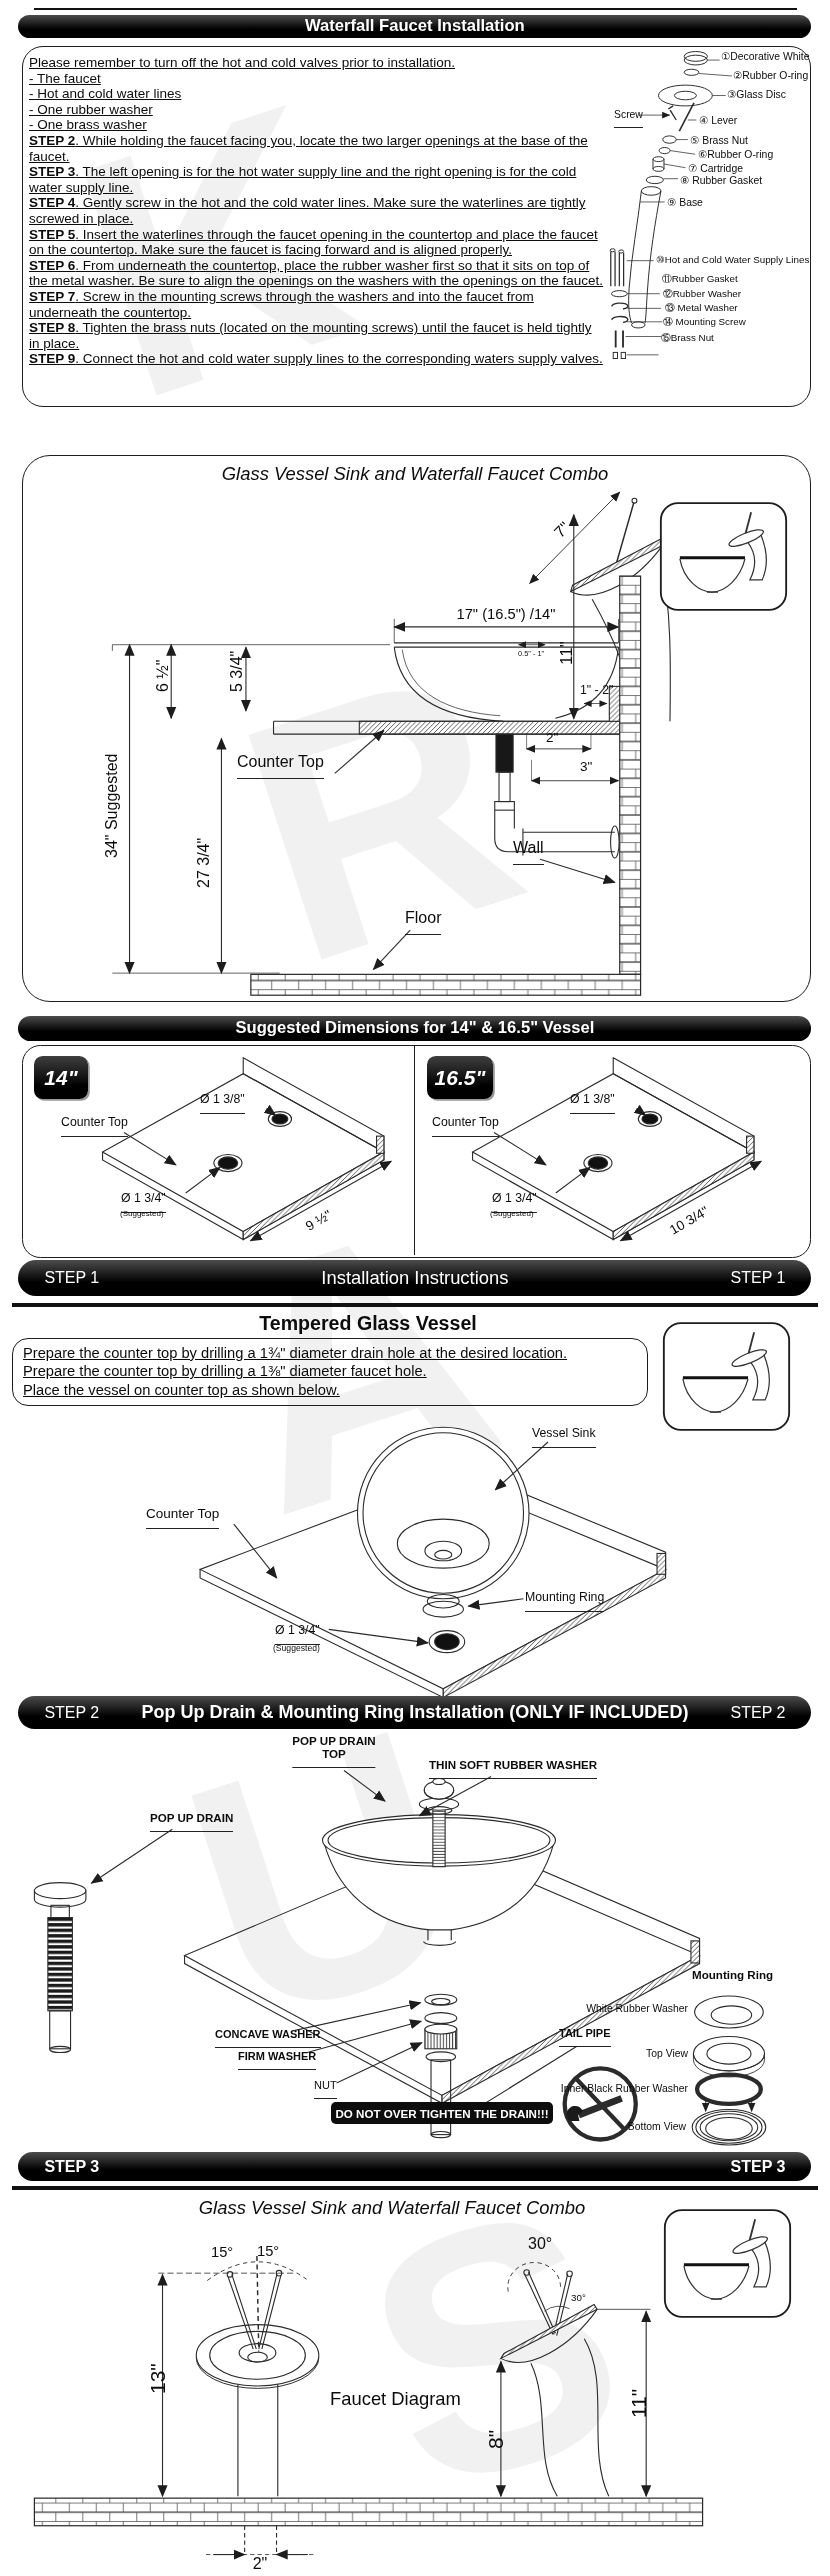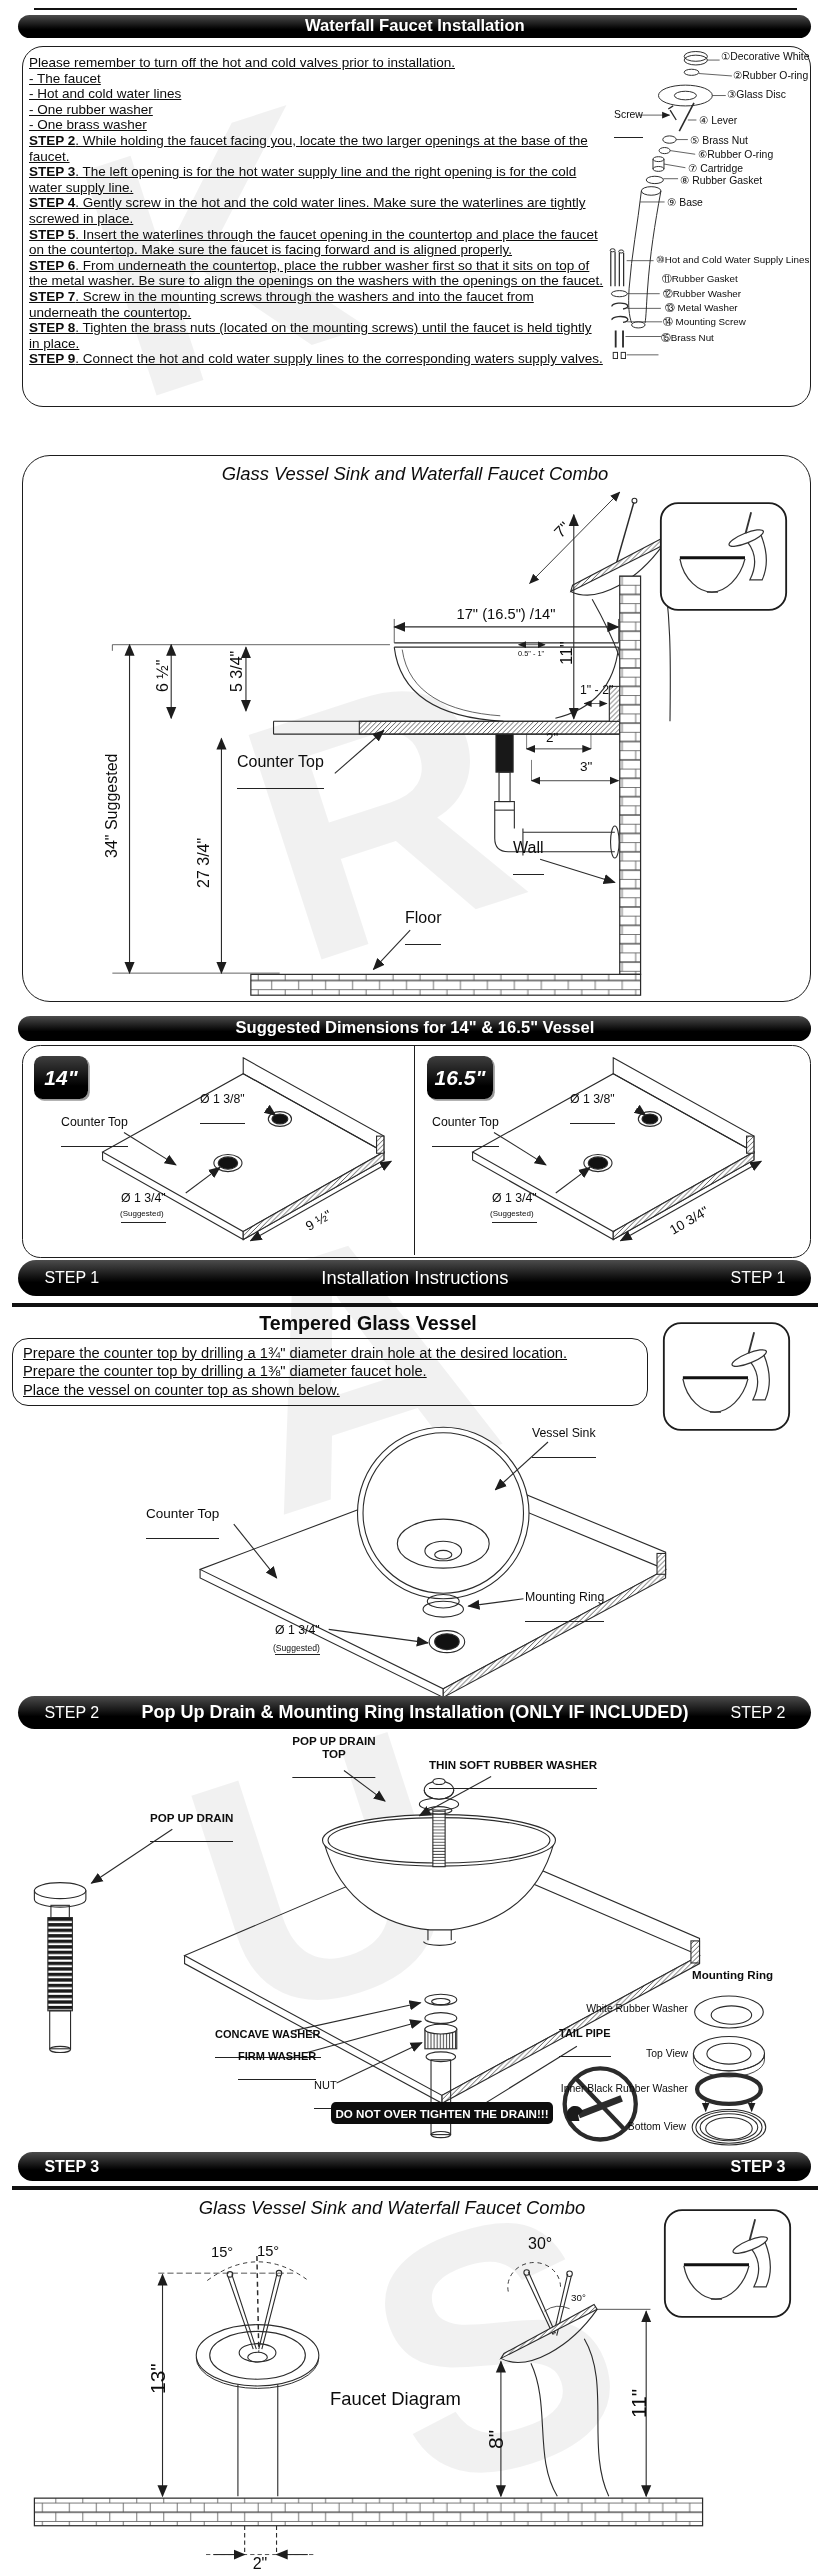--- a/index.html
+++ b/index.html
@@ -7,21 +7,21 @@
         font-family:"Liberation Sans",sans-serif;color:#0c0c0c;}
   .wm{position:absolute;font-weight:bold;color:rgba(0,0,0,0.055);font-size:343px;z-index:0;
       transform:rotate(-18deg);pointer-events:none;line-height:1;}
   .sec{position:absolute;z-index:1;text-decoration:underline;}
   .bar{position:absolute;z-index:2;left:18.4px;width:793px;background:linear-gradient(#4c4c4c,#000 62%);
        border-radius:18.4px;color:#fff;display:flex;align-items:center;justify-content:center;}
   .bar .tagL{position:absolute;left:26px;font-size:16px;}
   .bar .tagR{position:absolute;right:26px;font-size:16px;}
   .box{position:absolute;border:1.5px solid #1d1d1d;border-radius:21px;background:transparent;z-index:1;}
   .lbl{position:absolute;white-space:nowrap;z-index:3;color:#0c0c0c;}
-  .u{border-bottom:1.2px solid #222;padding-bottom:17px;}
+  .u{border-bottom:1.2px solid #222;padding-bottom:7px;}
   .ctr{transform:translateX(-50%);text-align:center;}
   .rot{transform:rotate(-90deg);transform-origin:left top;}
   .iline{font-size:13.5px;line-height:15.6px;}
   .iline b{font-weight:bold;}
   svg{position:absolute;z-index:2;overflow:visible;}
   svg *{vector-effect:none;}
   .badge{position:absolute;background:linear-gradient(#3f3f3f,#000 70%);color:#fff;border-radius:8.6px;
          display:flex;align-items:center;justify-content:center;font-size:21px;font-weight:bold;
          font-style:italic;box-shadow:1.8px 1.8px 0 #9a9a9a;z-index:3;}
   .warn{position:absolute;background:#0d0d0d;color:#fff;border-radius:4.9px;display:flex;align-items:center;

